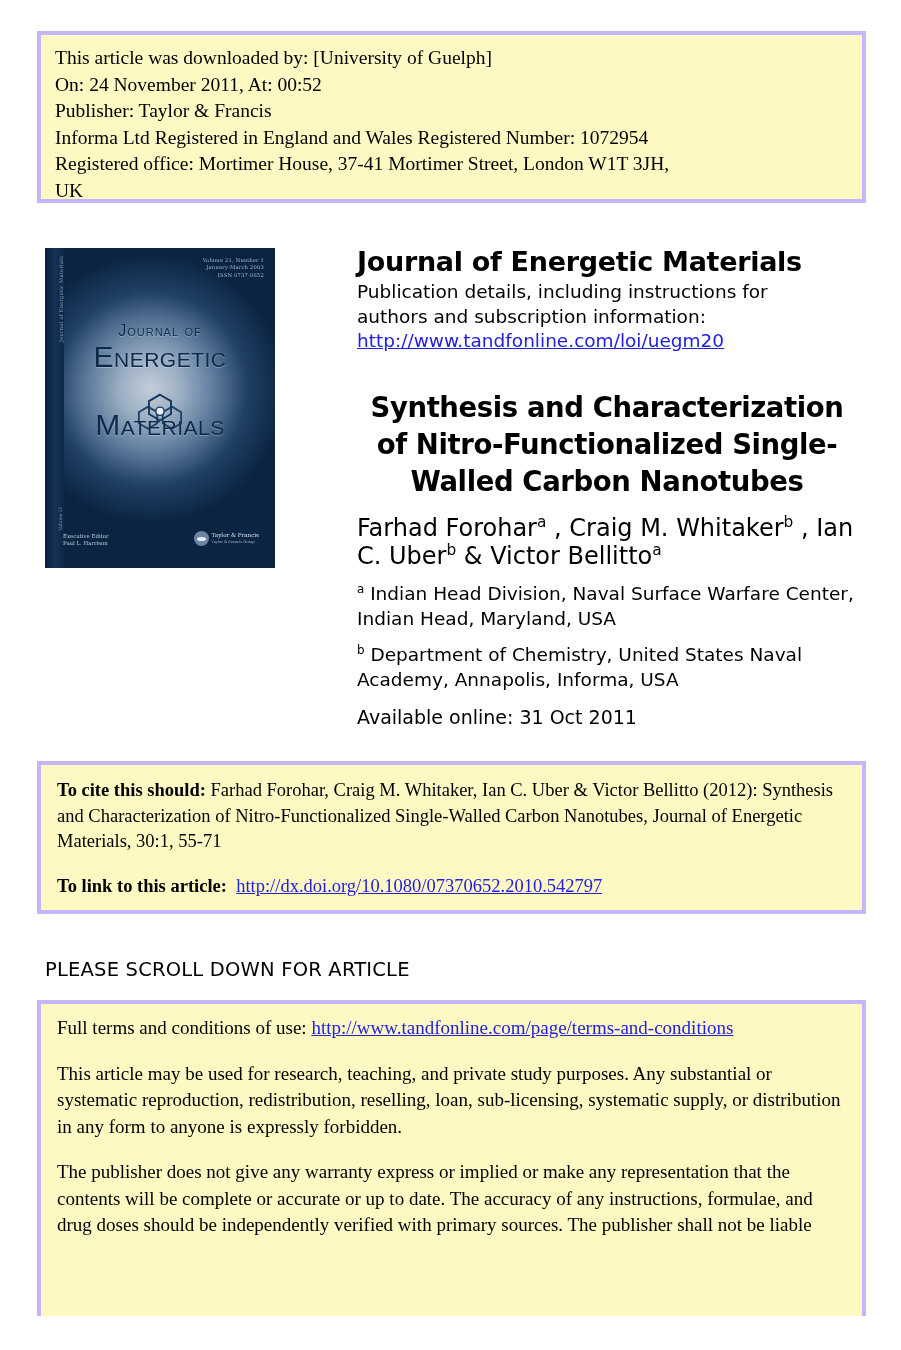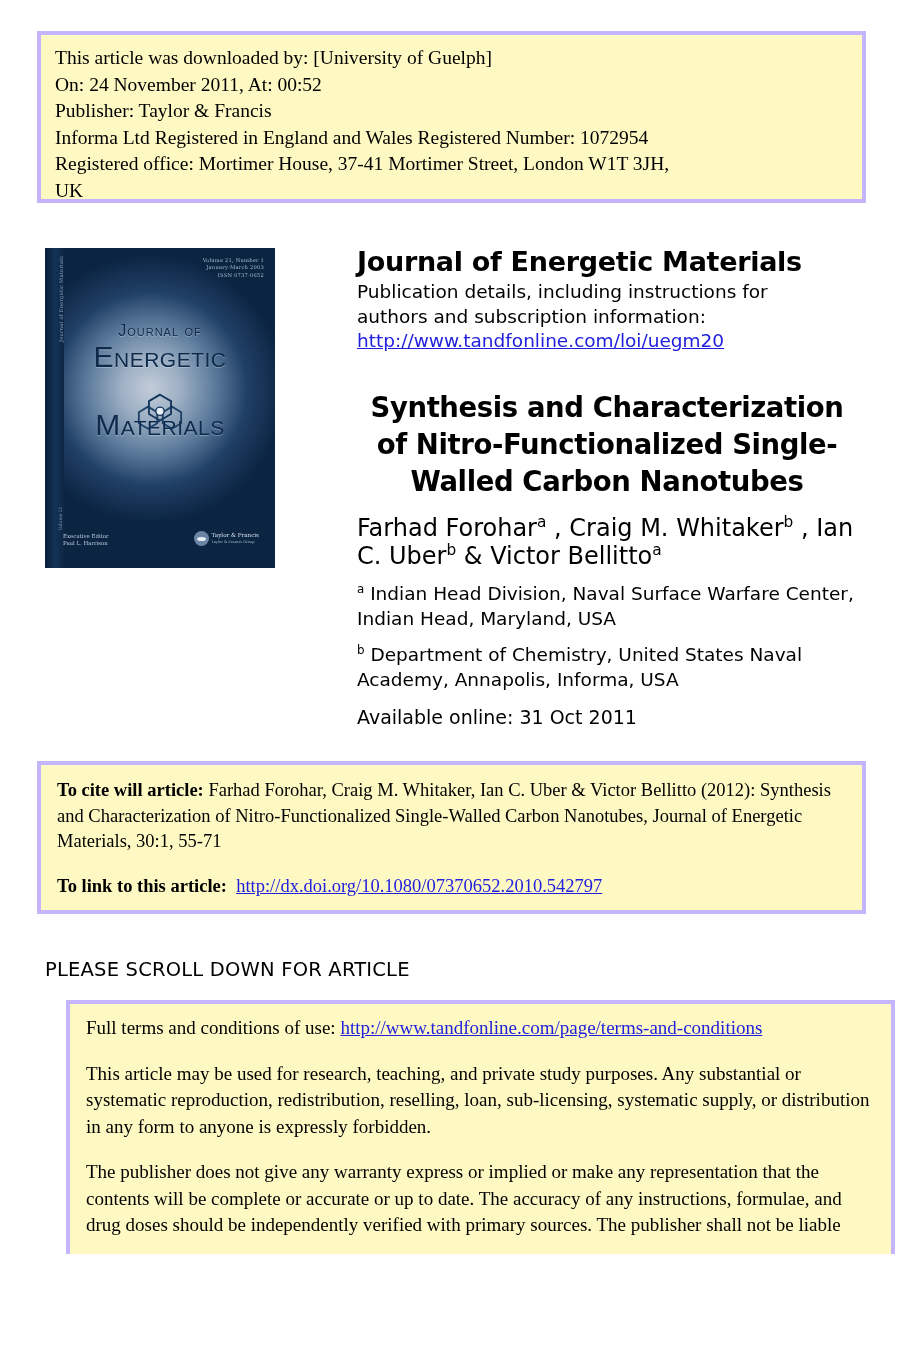--- a/index.html
+++ b/index.html
@@ -274,24 +274,23 @@
     line-height: 26px;
     letter-spacing: .2px;
     text-align: right;
   }
 
   
   #terms-box {
     left: 37px;
     top: 1000px;
     width: 829px;
-    height: 254px;
+    height: 316px;
     padding: 11px 16px 0 16px;
     border-bottom: none;
-    margin-left: 29px;
   }
   #terms-box p {
     margin: 0;
     font-size: 19px;
     line-height: 26.5px;
   }
   #terms-box p + p {
     margin-top: 19px;
   }
 </style>
@@ -372,21 +371,21 @@
         <sup>b</sup>
         <span>Department of Chemistry, United States Naval Academy, Annapolis, Informa, USA</span>
       </div>
 
       <div id="available-online">Available online: 31 Oct 2011</div>
     </div>
   </div>
 
   <div class="box" id="citation-box">
     <div class="cite-para">
-      <span class="cite-label">To cite will article:</span><span> Farhad Forohar, Craig M. Whitaker, Ian C. Uber &amp; Victor Bellitto (2012): Synthesis and Characterization of Nitro-Functionalized Single-Walled Carbon Nanotubes, Journal of Energetic Materials, 30:1, 55-71</span>
+      <span class="cite-label">To cite this should:</span><span> Farhad Forohar, Craig M. Whitaker, Ian C. Uber &amp; Victor Bellitto (2012): Synthesis and Characterization of Nitro-Functionalized Single-Walled Carbon Nanotubes, Journal of Energetic Materials, 30:1, 55-71</span>
     </div>
     <div class="cite-para link-para">
       <span class="cite-label">To link to this article:</span>&nbsp;
       <a class="link" href="#">http://dx.doi.org/10.1080/07370652.2010.542797</a>
     </div>
   </div>
 
   <div id="scroll-notice">PLEASE SCROLL DOWN FOR ARTICLE</div>
 
   <div class="box" id="terms-box">

